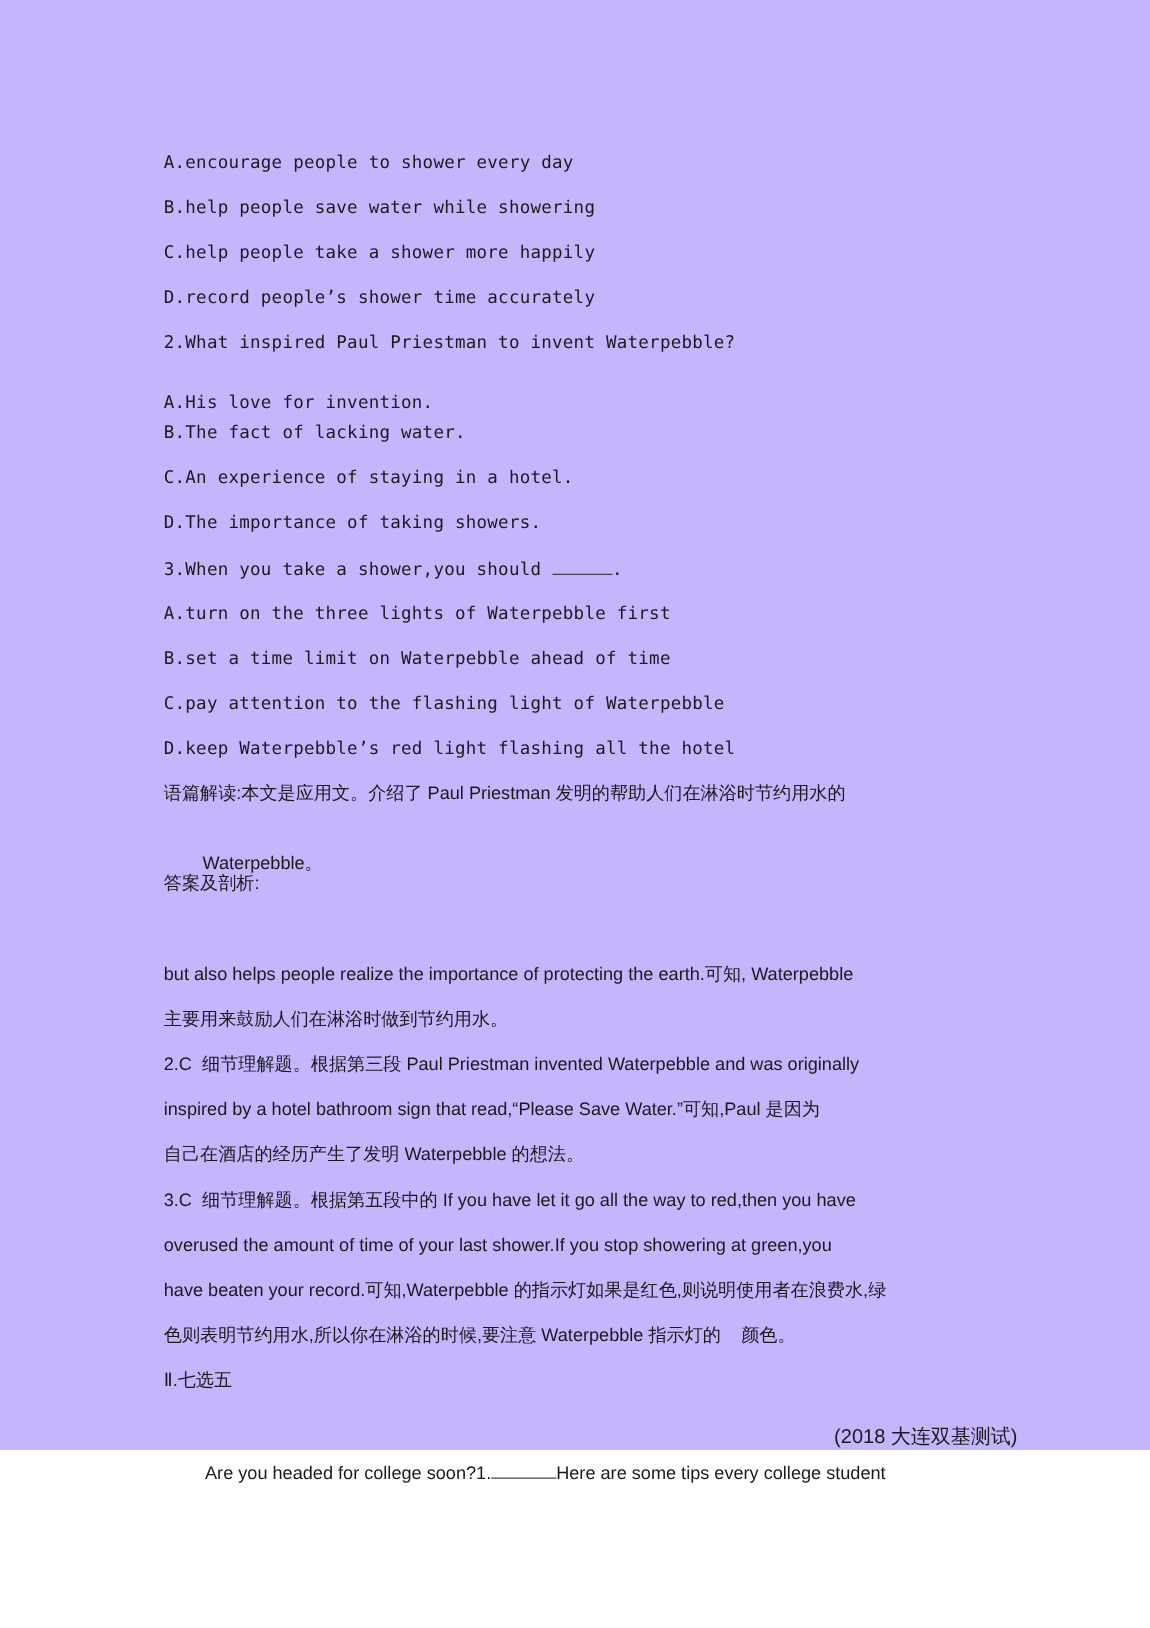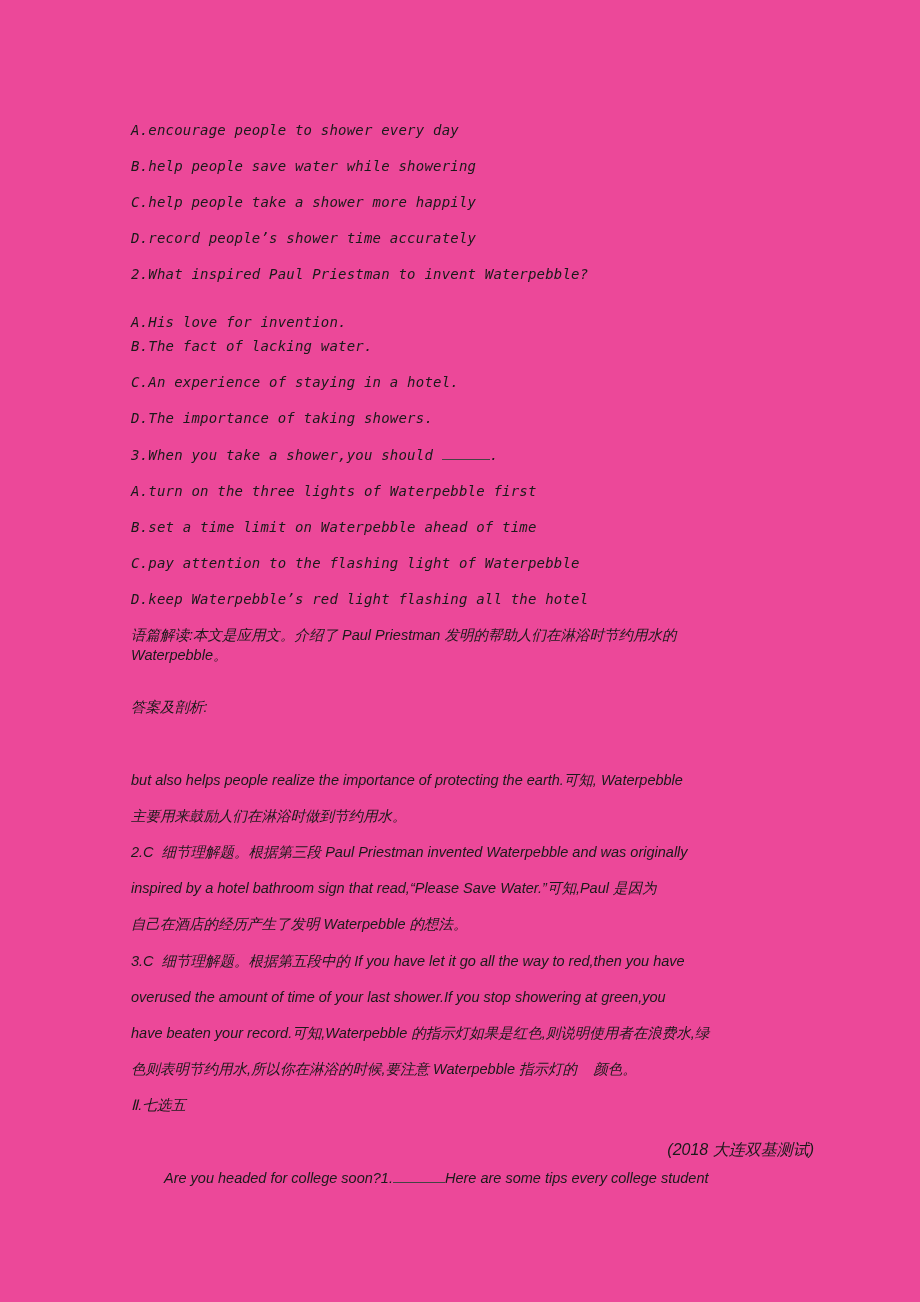--- a/index.html
+++ b/index.html
@@ -13,23 +13,22 @@
       position: relative;
       overflow: hidden;
       font-family: "DejaVu Sans Mono", "Liberation Mono", monospace;
       color: #1a1a1a;
     }
     .page {
       position: absolute;
       left: 0;
       top: 0;
       width: 920px;
-      height: 1302px;
-      background: #ec4899;
-      font-style: italic;
+      height: 1160px;
+      background: #c4b5fd;
     }
     .line {
       position: absolute;
       left: 131px;
       font-size: 14px;
       line-height: 20px;
       white-space: pre;
       letter-spacing: 0.2px;
     }
     .line.cond {
@@ -70,21 +69,21 @@
   <div class="line" style="top:372px;">C.An experience of staying in a hotel.</div>
   <div class="line" style="top:408px;">D.The importance of taking showers.</div>
 
   <div class="line" style="top:445px;"><span>3.When you take a shower,you should </span><span class="blank" style="width:48px;"></span><span>.</span></div>
   <div class="line" style="top:481px;">A.turn on the three lights of Waterpebble first</div>
   <div class="line" style="top:517px;">B.set a time limit on Waterpebble ahead of time</div>
   <div class="line" style="top:553px;">C.pay attention to the flashing light of Waterpebble</div>
   <div class="line" style="top:589px;">D.keep Waterpebble’s red light flashing all the hotel</div>
 
   <div class="line cond" style="top:625px;">语篇解读:本文是应用文。介绍了 Paul Priestman 发明的帮助人们在淋浴时节约用水的</div>
-  <div class="line cond" style="top:645px;">Waterpebble。</div>
+  <div class="line cond" style="top:681px;margin-left:31px;">Waterpebble。</div>
   <div class="line cond" style="top:697px;">答案及剖析:</div>
 
   <div class="line cond" style="top:770px;">but also helps people realize the importance of protecting the earth.可知, Waterpebble</div>
   <div class="line cond" style="top:806px;">主要用来鼓励人们在淋浴时做到节约用水。</div>
 
   <div class="line cond" style="top:842px;">2.C  细节理解题。根据第三段 Paul Priestman invented Waterpebble and was originally</div>
   <div class="line cond" style="top:878px;">inspired by a hotel bathroom sign that read,“Please Save Water.”可知,Paul 是因为</div>
   <div class="line cond" style="top:914px;">自己在酒店的经历产生了发明 Waterpebble 的想法。</div>
 
   <div class="line cond" style="top:951px;">3.C  细节理解题。根据第五段中的 If you have let it go all the way to red,then you have</div>

